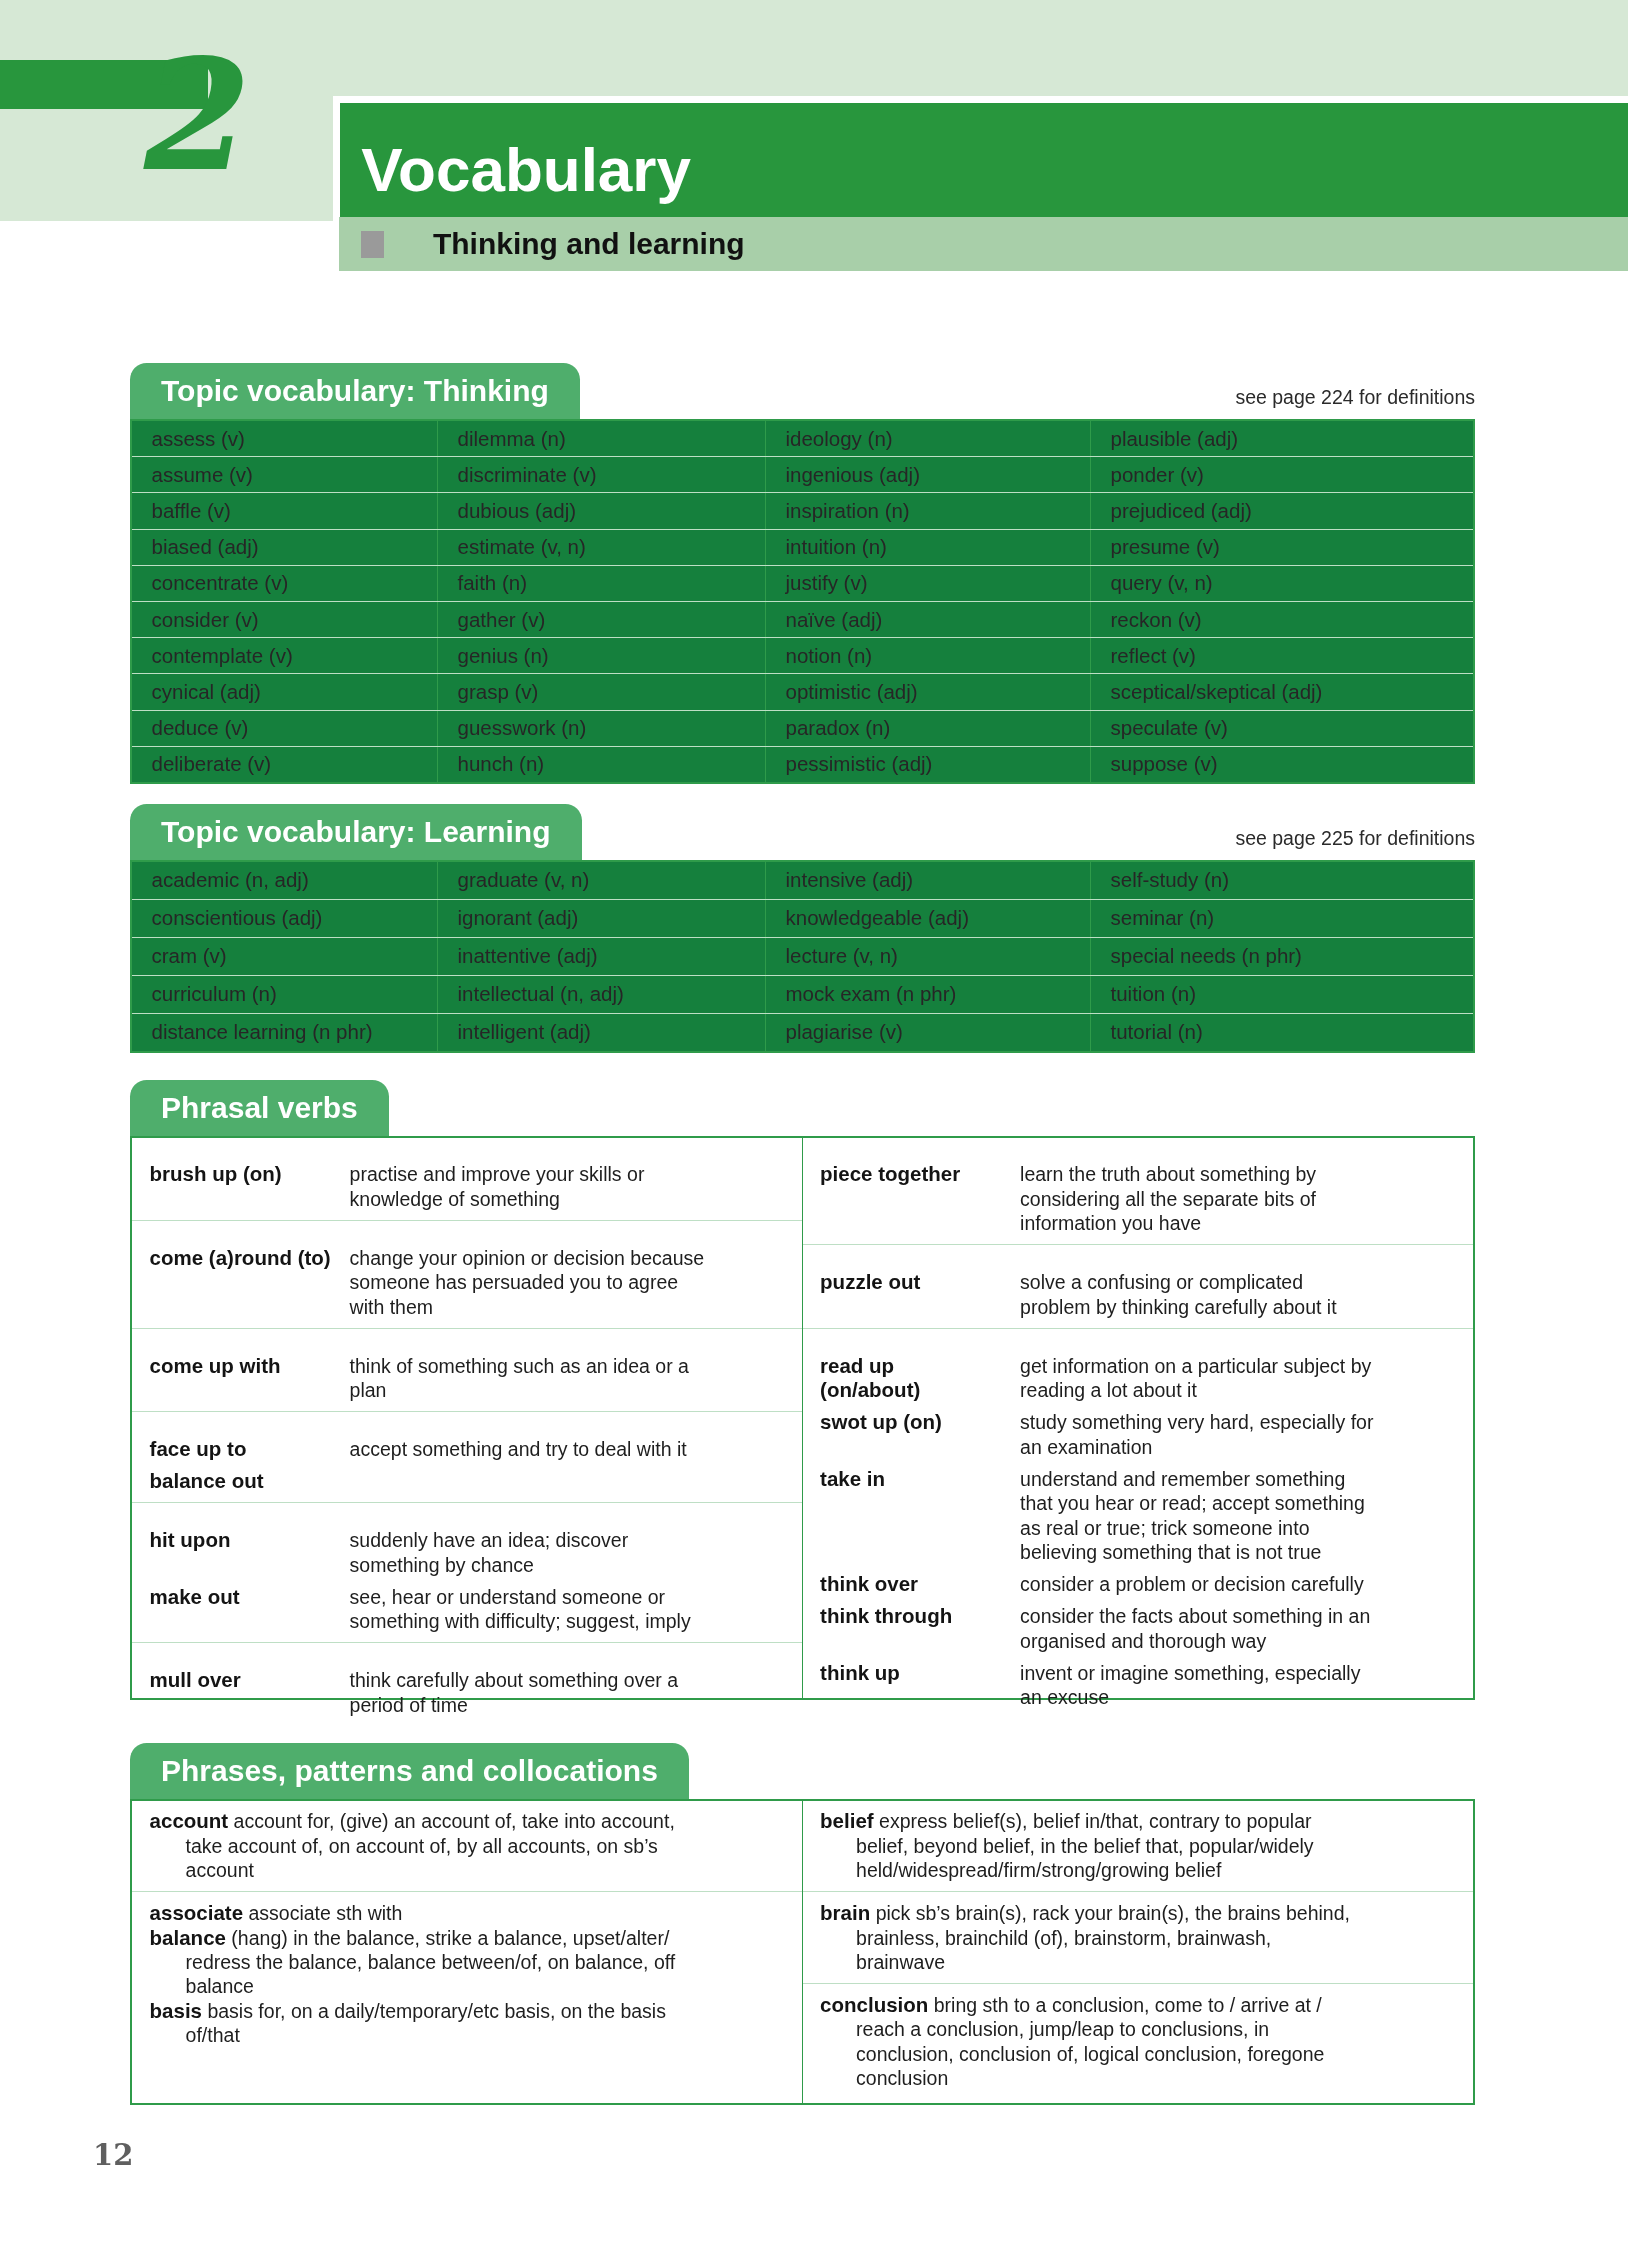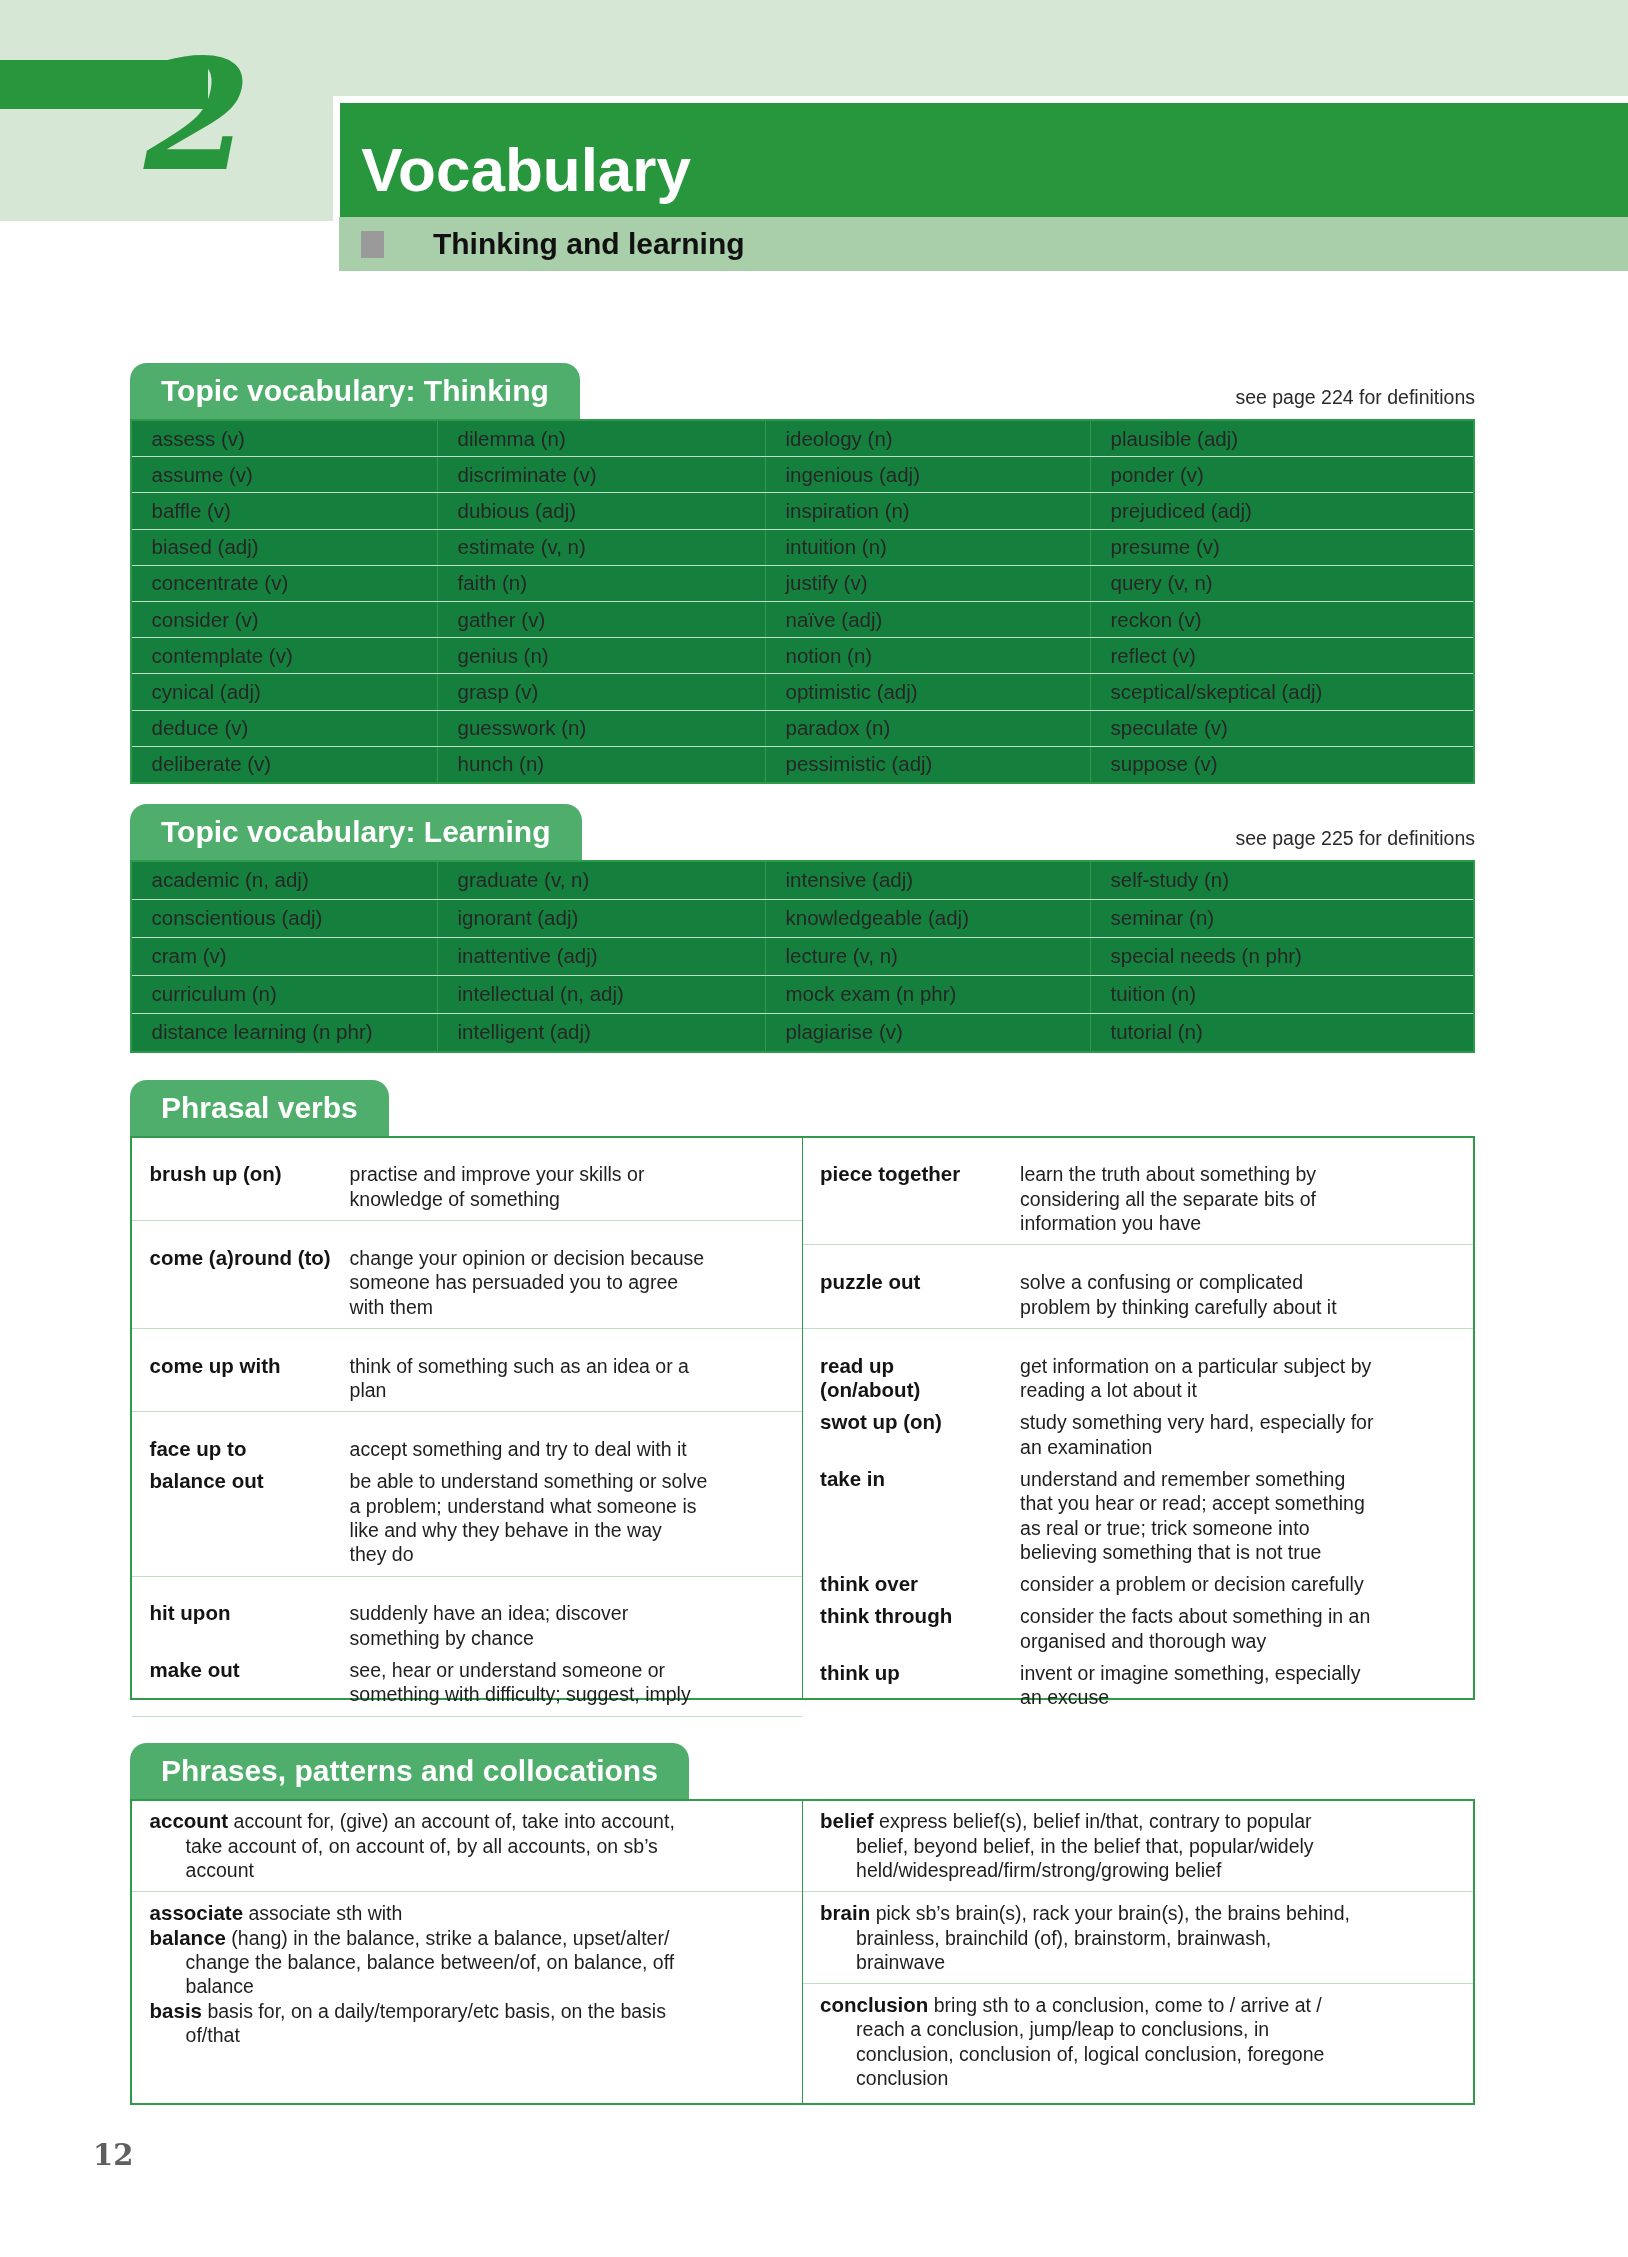--- a/index.html
+++ b/index.html
@@ -242,24 +242,20 @@
 plan</div>
               </div>
             </div>
             <div class="pv-row">
               <div class="pv-entry">
                 <span class="pv-term">face up to</span>
                 <div class="pv-def">accept something and try to deal with it</div>
               </div>
               <div class="pv-entry">
                 <span class="pv-term">balance out</span>
-                <div class="pv-def">be able to understand something or solve
-a problem; understand what someone is
-like and why they behave in the way
-they do</div>
               </div>
             </div>
             <div class="pv-row">
               <div class="pv-entry">
                 <span class="pv-term">hit upon</span>
                 <div class="pv-def">suddenly have an idea; discover
 something by chance</div>
               </div>
               <div class="pv-entry">
                 <span class="pv-term">make out</span>
@@ -343,21 +339,21 @@
                 <div class="ph-cont">take account of, on account of, by all accounts, on sb’s</div>
                 <div class="ph-cont">account</div>
               </div>
             </div>
             <div class="ph-row">
               <div class="ph-entry">
                 <div class="ph-line1"><span class="ph-head">associate</span> associate sth with</div>
               </div>
               <div class="ph-entry">
                 <div class="ph-line1"><span class="ph-head">balance</span> (hang) in the balance, strike a balance, upset/alter/</div>
-                <div class="ph-cont">change the balance, balance between/of, on balance, off</div>
+                <div class="ph-cont">redress the balance, balance between/of, on balance, off</div>
                 <div class="ph-cont">balance</div>
               </div>
               <div class="ph-entry">
                 <div class="ph-line1"><span class="ph-head">basis</span> basis for, on a daily/temporary/etc basis, on the basis</div>
                 <div class="ph-cont">of/that</div>
               </div>
             </div>
           </div>
         <div class="half" id="ph-right">
             <div class="ph-row">

